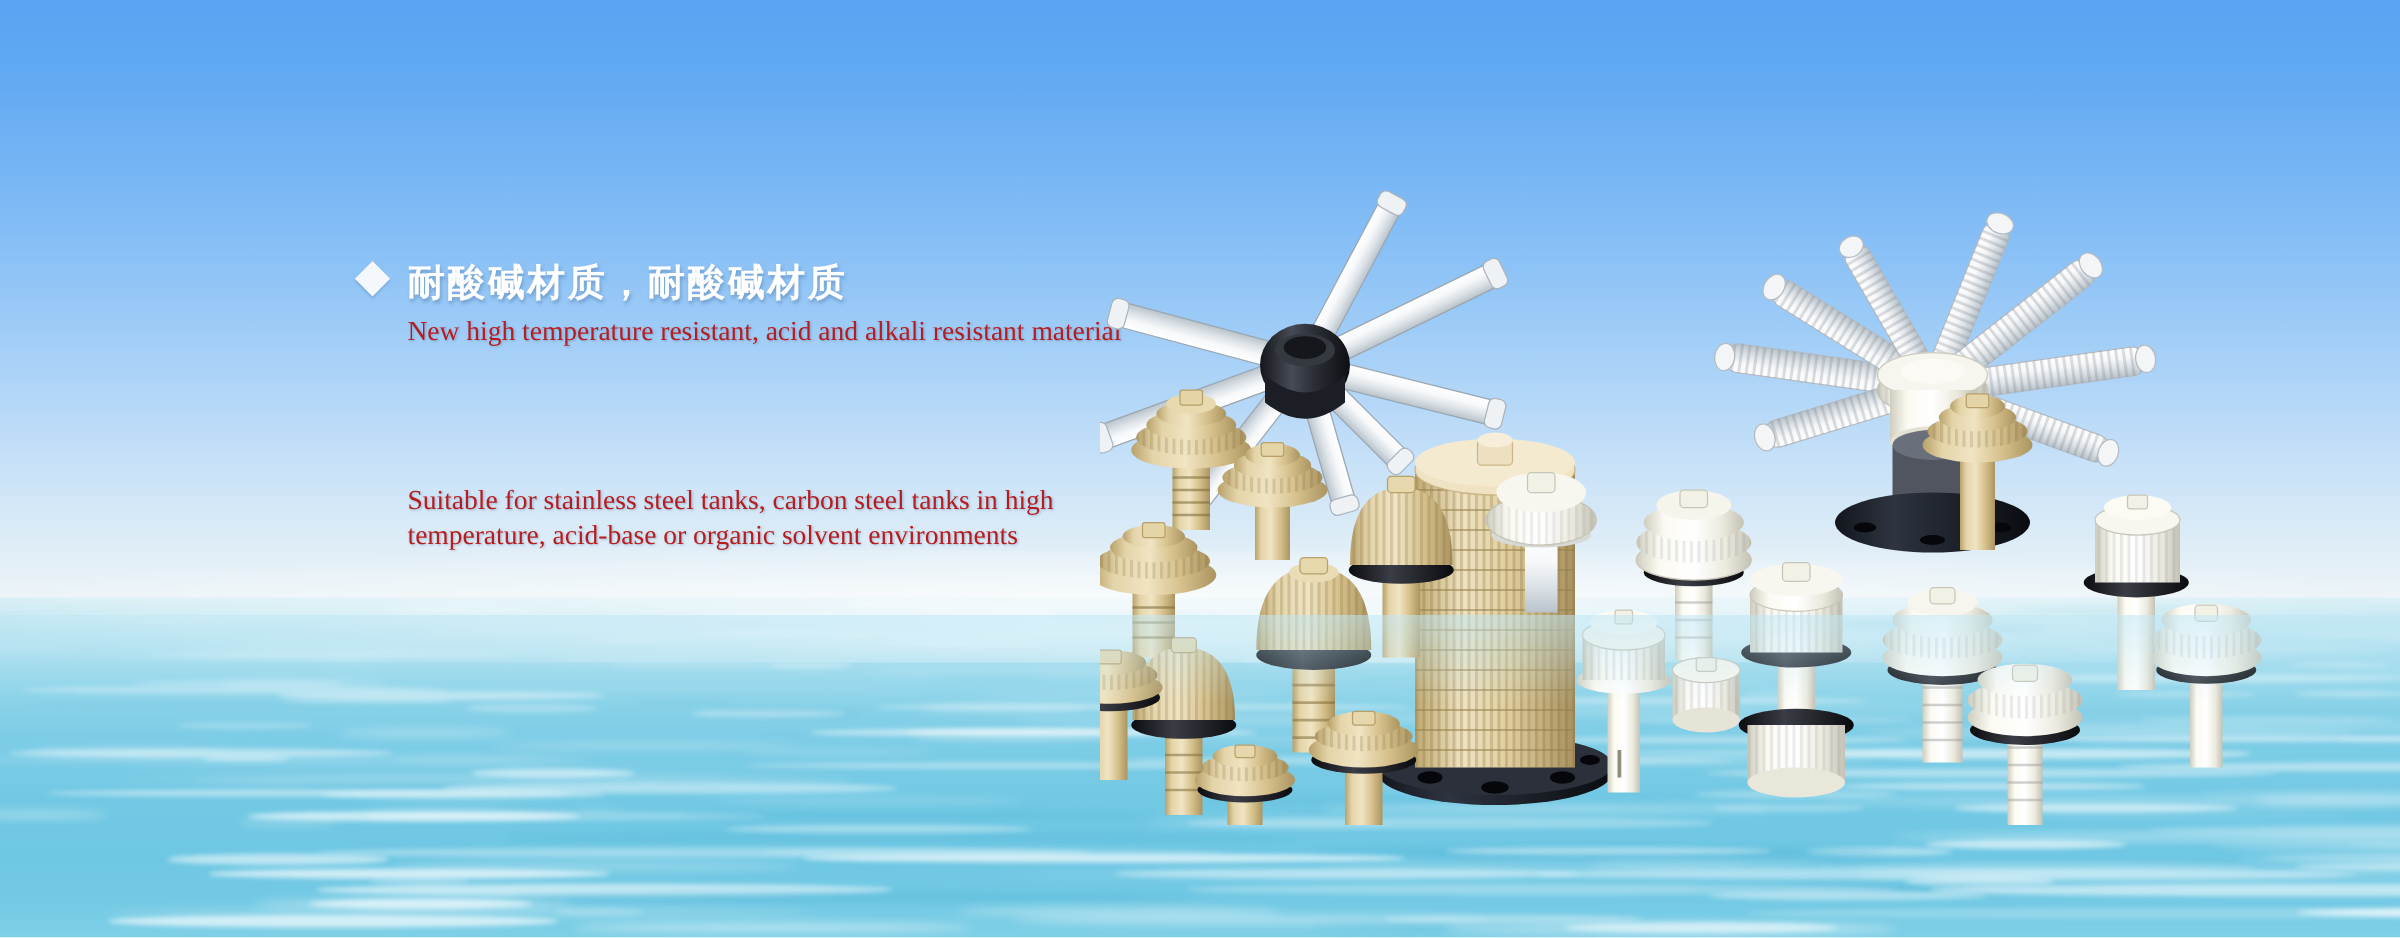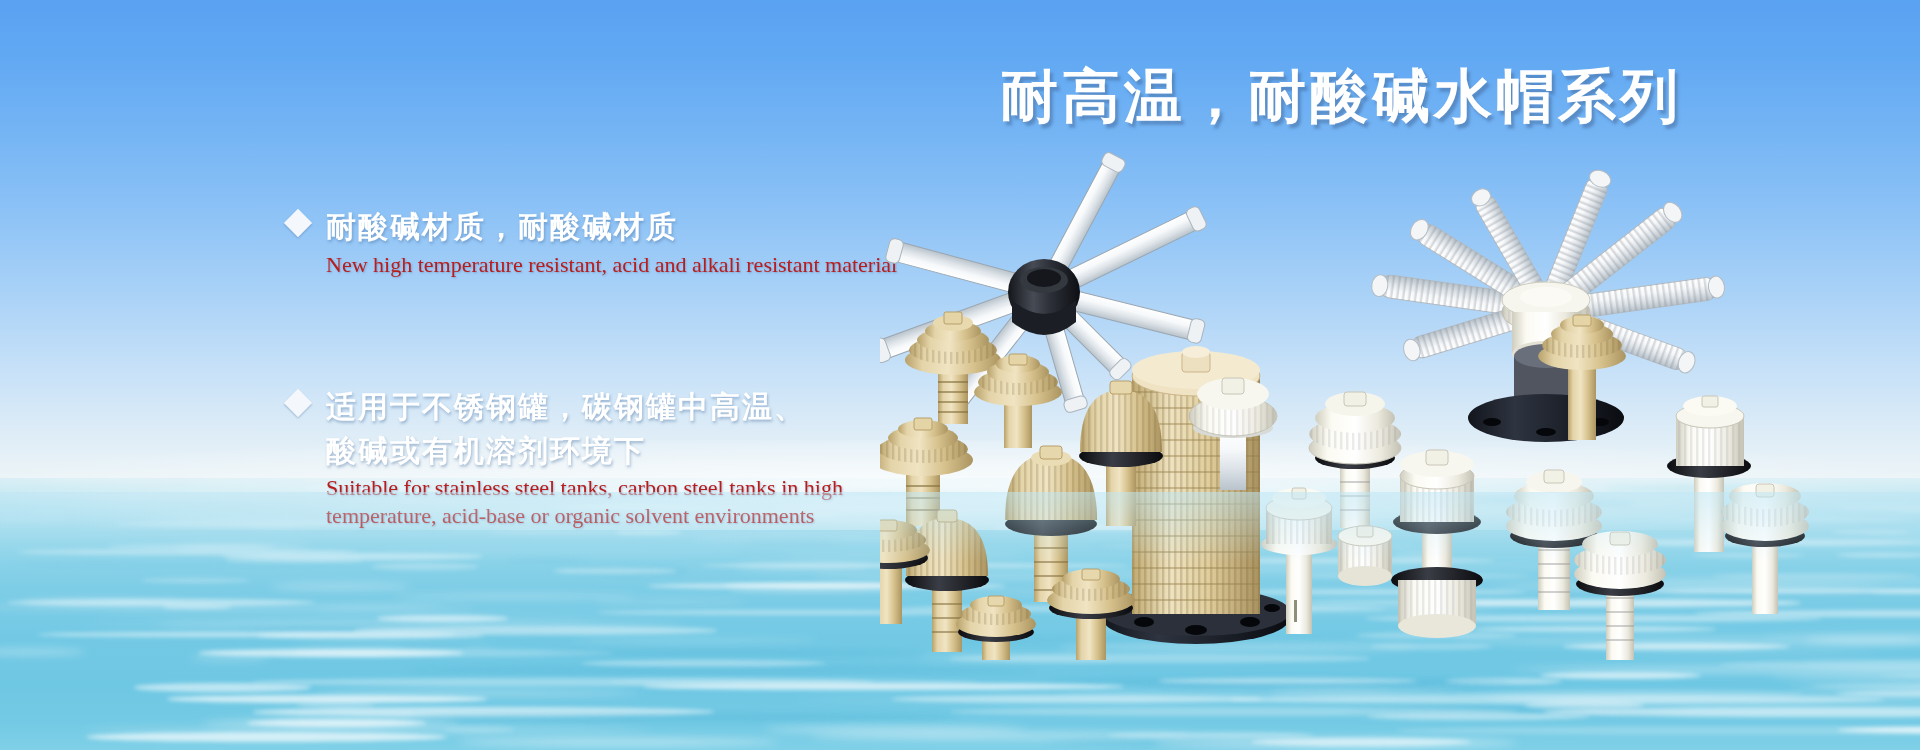--- a/index.html
+++ b/index.html
@@ -278,36 +278,30 @@
       <div class="rp" style="left: 1396.35px; top: 255.52px; width: 707.958px; height: 9.74571px; opacity: 0.25;"></div>
       <div class="rp soft" style="left: 811.494px; top: 261.651px; width: 379.477px; height: 8.48772px; opacity: 0.77;"></div>
       <div class="rp" style="left: 1106.75px; top: 261.651px; width: 206.966px; height: 7.84091px; opacity: 0.42;"></div>
       <div class="rp" style="left: 85.6295px; top: 261.651px; width: 361.77px; height: 9.97804px; opacity: 0.82;"></div>
       <div class="rp dark" style="left: 1045.77px; top: 267.811px; width: 364.358px; height: 8.41946px; opacity: 0.6;"></div>
       <div class="rp soft" style="left: 1153.8px; top: 267.811px; width: 364.163px; height: 10.3182px; opacity: 0.85;"></div>
       <div class="rp" style="left: 1251.07px; top: 267.811px; width: 220.012px; height: 8.35463px; opacity: 0.67;"></div>
       <div class="rp soft" style="left: 458.404px; top: 267.811px; width: 320.36px; height: 7.97164px; opacity: 0.88;"></div>
     </div>
 
-  <div class="title">耐高温，耐酸碱水帽系列</div>
 
   <div class="bullet b1">
     <div class="bline">
       <span class="dia"></span>
       <span class="cn">耐酸碱材质，耐酸碱材质</span>
     </div>
     <div class="en">New high temperature resistant, acid and alkali resistant material</div>
   </div>
 
   <div class="bullet b2">
-    <div class="bline">
-      <span class="dia"></span>
-      <span class="cn">适用于不锈钢罐，碳钢罐中高温、
-酸碱或有机溶剂环境下</span>
-    </div>
     <div class="en">Suitable for stainless steel tanks, carbon steel tanks in high
 temperature, acid-base or organic solvent environments</div>
   </div>
 
   <div class="stage">
     <svg width="1040" height="520" viewBox="0 0 1040 520">
       <defs>
         <linearGradient id="tan" x1="0" y1="0" x2="1" y2="0">
           <stop offset="0" stop-color="#b8a169"></stop>
           <stop offset="0.18" stop-color="#e4d4a9"></stop>

